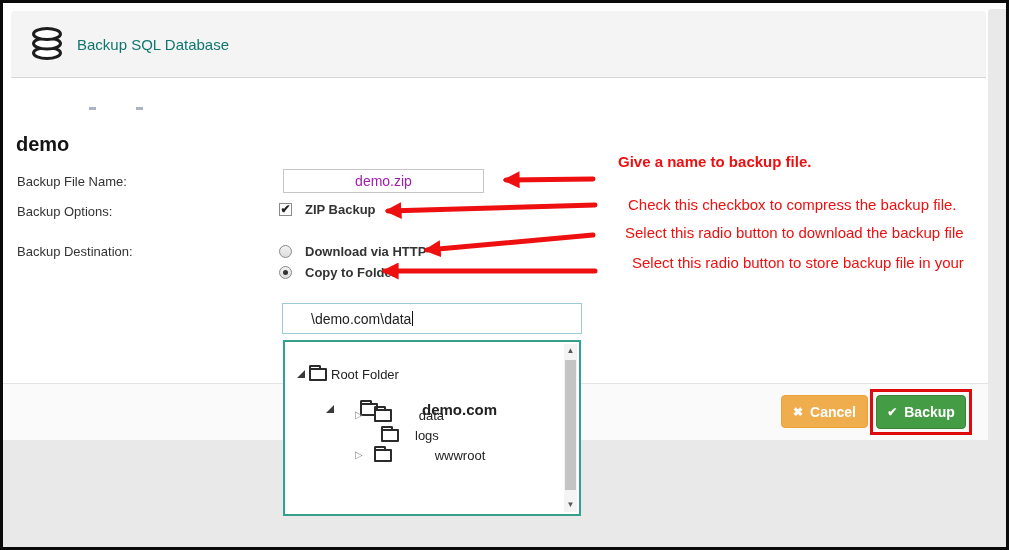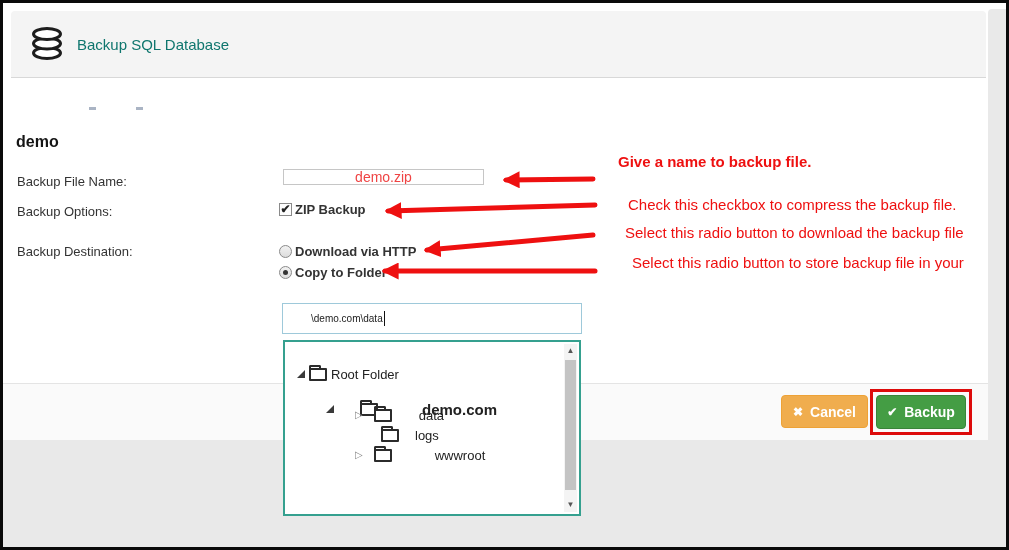--- a/index.html
+++ b/index.html
@@ -13,42 +13,42 @@
   .bottom-strip { position:absolute; left:0; top:437px; width:985px; height:110px; background:#e9e9e9; }
   .footer-strip { position:absolute; left:0; top:380px; width:985px; height:57px; background:#fafafa; border-top:1px solid #e4e4e4; }
   
   .header-bar { position:absolute; left:8px; top:8px; width:975px; height:67px; background:#f4f4f4; border-bottom:1px solid #d8d8d8; border-radius:4px 4px 0 0; display:flex; align-items:center; }
   .db-icon { margin-left:18px; width:36px; height:38px; }
   .header-title { margin-left:12px; font-size:15px; color:#0f766e; }
   
   .dash-a { position:absolute; left:86px; top:104px; width:7px; height:3px; background:#8d9bb0; opacity:.75; }
   .dash-b { position:absolute; left:133px; top:104px; width:7px; height:3px; background:#8d9bb0; opacity:.75; }
   
-  .page-heading { position:absolute; left:13px; top:130px; font-size:16px; font-weight:600; color:#151515; }
+  .page-heading { position:absolute; left:13px; top:130px; font-size:20px; font-weight:600; color:#151515; }
   .fld-label { position:absolute; font-size:13px; color:#333; }
   .lbl-name { left:14px; top:171px; }
   .lbl-options { left:14px; top:201px; }
   .lbl-dest { left:14px; top:241px; }
   .filename-input {
-    position:absolute; left:280px; top:166px; width:201px; height:16px;
+    position:absolute; left:280px; top:166px; width:201px; height:24px;
     border:1px solid #c6c6c6; background:#fff; font-family:"Liberation Sans",sans-serif;
-    font-size:14px; color:#ef4444; text-align:center; outline:none;
+    font-size:14px; color:#a21caf; text-align:center; outline:none;
   }
   .check-row { position:absolute; left:276px; top:199px; display:flex; align-items:center; }
   .checkbox { width:13px; height:13px; border:1px solid #8a8a8a; background:#fdfdfd; font-size:12px; line-height:11px; text-align:center; color:#222; font-weight:bold; }
-  .opt-label { margin-left:3px; font-size:13px; font-weight:bold; color:#333; }
+  .opt-label { margin-left:13px; font-size:13px; font-weight:bold; color:#333; }
   .radio-row { position:absolute; display:flex; align-items:center; }
   .radio-http { left:276px; top:241px; }
   .radio-folder { left:276px; top:262px; }
   .radio { width:13px; height:13px; border-radius:50%; border:1px solid #8a8a8a; background:linear-gradient(#f2f2f2,#dcdcdc); position:relative; }
   .radio.selected::after { content:""; position:absolute; left:3px; top:3px; width:5px; height:5px; border-radius:50%; background:#333; }
   .path-input {
     position:absolute; left:279px; top:300px; width:300px; height:31px;
     border:1px solid #9ec9da; background:#fff; z-index:5;
-    display:flex; align-items:center; padding-left:28px; font-size:10px; color:#222;
+    display:flex; align-items:center; padding-left:28px; font-size:14px; color:#222;
   }
   .caret { display:inline-block; width:1px; height:15px; background:#111; margin-left:1px; }
   
   .tree-box { position:absolute; left:280px; top:337px; width:298px; height:176px; background:#fff; border:2px solid #35a08f; z-index:5; }
   .tree-row { position:absolute; display:flex; align-items:center; height:18px; }
   .tgl-exp { width:0; height:0; border-left:8px solid transparent; border-bottom:8px solid #3a3a3a; }
   .tgl-col { font-size:10px; color:#888; line-height:10px; }
   .folder { position:relative; width:18px; height:13px; border:2px solid #2b2b2b; border-radius:1px; background:#fff; }
   .folder::before { content:""; position:absolute; top:-5px; left:-2px; width:8px; height:3px; border:2px solid #2b2b2b; border-bottom:none; border-radius:2px 2px 0 0; }
   .tree-label { font-size:13px; color:#222; white-space:nowrap; }

